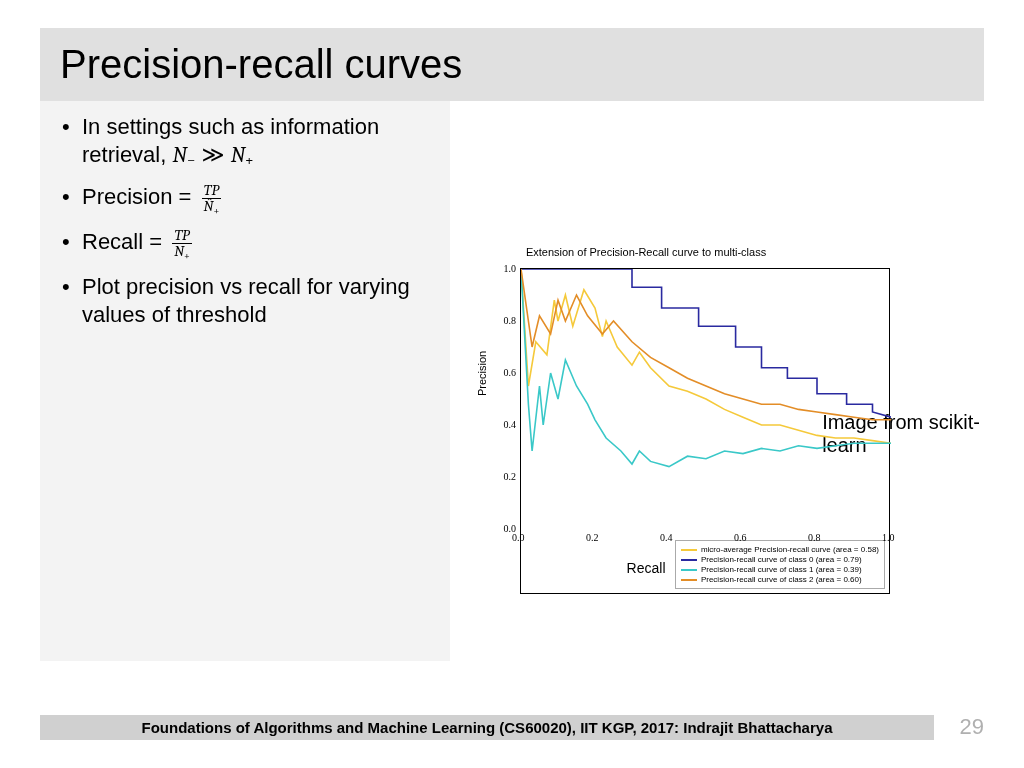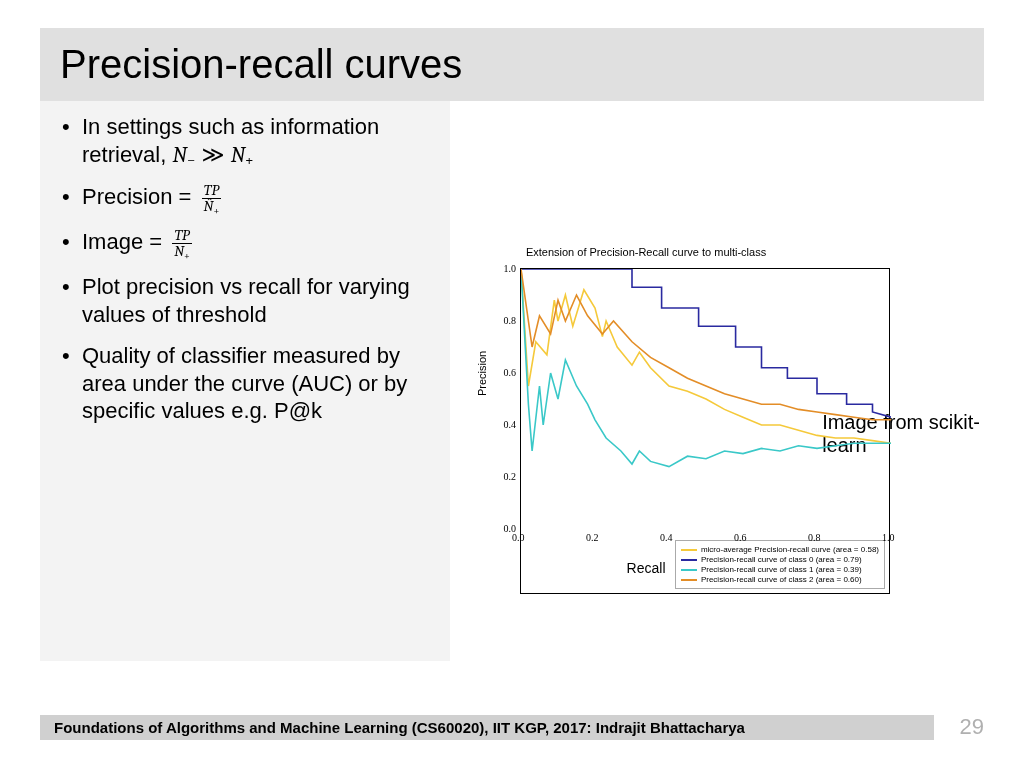--- a/index.html
+++ b/index.html
@@ -124,22 +124,22 @@
     left: 40px; right: 40px;
     bottom: 28px;
     display: flex;
     align-items: center;
   }
   .footer-bar {
     flex: 1;
     background: #d0d0d0;
     font-size: 15px;
     font-weight: bold;
-    text-align: left;
-    padding: 4px 14px;
+    text-align: center;
+    padding: 4px 2px;
   }
   .page-num {
     width: 50px;
     text-align: right;
     color: #b0b0b0;
     font-size: 22px;
   }
   svg.plines { position:absolute; left:0; top:0; }
 </style>
 </head>
@@ -155,27 +155,26 @@
         <span class="gg">≫</span>
         <span class="math"><span>N</span><span class="sub">+</span></span>
       </li>
       <li>
         <span>Precision = </span><span class="frac">
             <span class="num">TP</span>
             <span class="den"><span>N̂</span><span class="sub">+</span></span>
           </span>
       </li>
       <li>
-        <span>Image = </span><span class="frac">
+        <span>Recall = </span><span class="frac">
             <span class="num">TP</span>
             <span class="den"><span>N</span><span class="sub">+</span></span>
           </span>
       </li>
       <li>Plot precision vs recall for varying values of threshold</li>
-      <li>Quality of classifier measured by area under the curve (AUC) or by specific values e.g. P@k</li>
     </ul>
   </div>
 
   <div class="right">
     <div class="chart-box">
       <div class="chart-title">Extension of Precision-Recall curve to multi-class</div>
       <div class="ylab">Precision</div>
       <div class="plot-area">
         <svg class="plines" width="370" height="260" id="plotsvg">
             <path d="M0.0 0.0 L7.4 117.0 L14.8 72.8 L25.9 85.8 L33.3 31.2 L37.0 52.0 L44.4 26.0 L51.8 57.2 L62.9 20.8 L74.0 39.0 L81.4 67.6 L85.1 52.0 L96.2 78.0 L111.0 96.2 L118.4 83.2 L129.5 98.8 L148.0 117.0 L166.5 122.2 L185.0 130.0 L203.5 140.4 L222.0 148.2 L240.5 156.0 L259.0 156.0 L277.5 161.2 L296.0 166.4 L314.5 169.0 L333.0 169.0 L351.5 171.6 L370.0 174.2 " fill="none" stroke="#f5c93a" stroke-width="1.6"></path>

